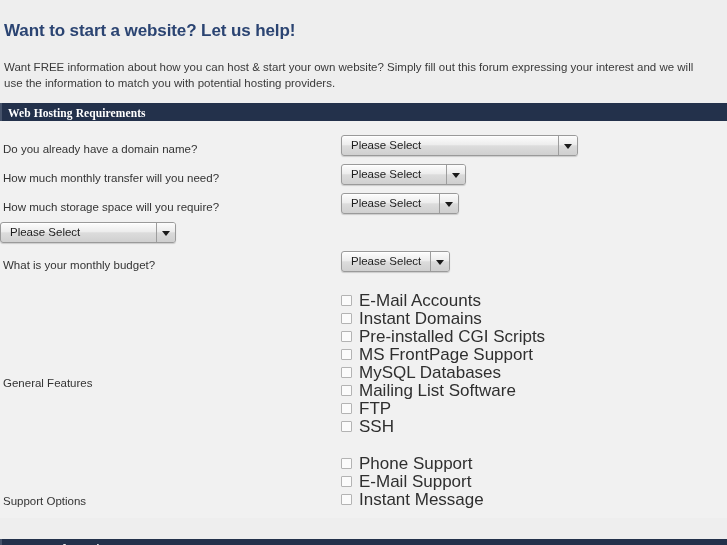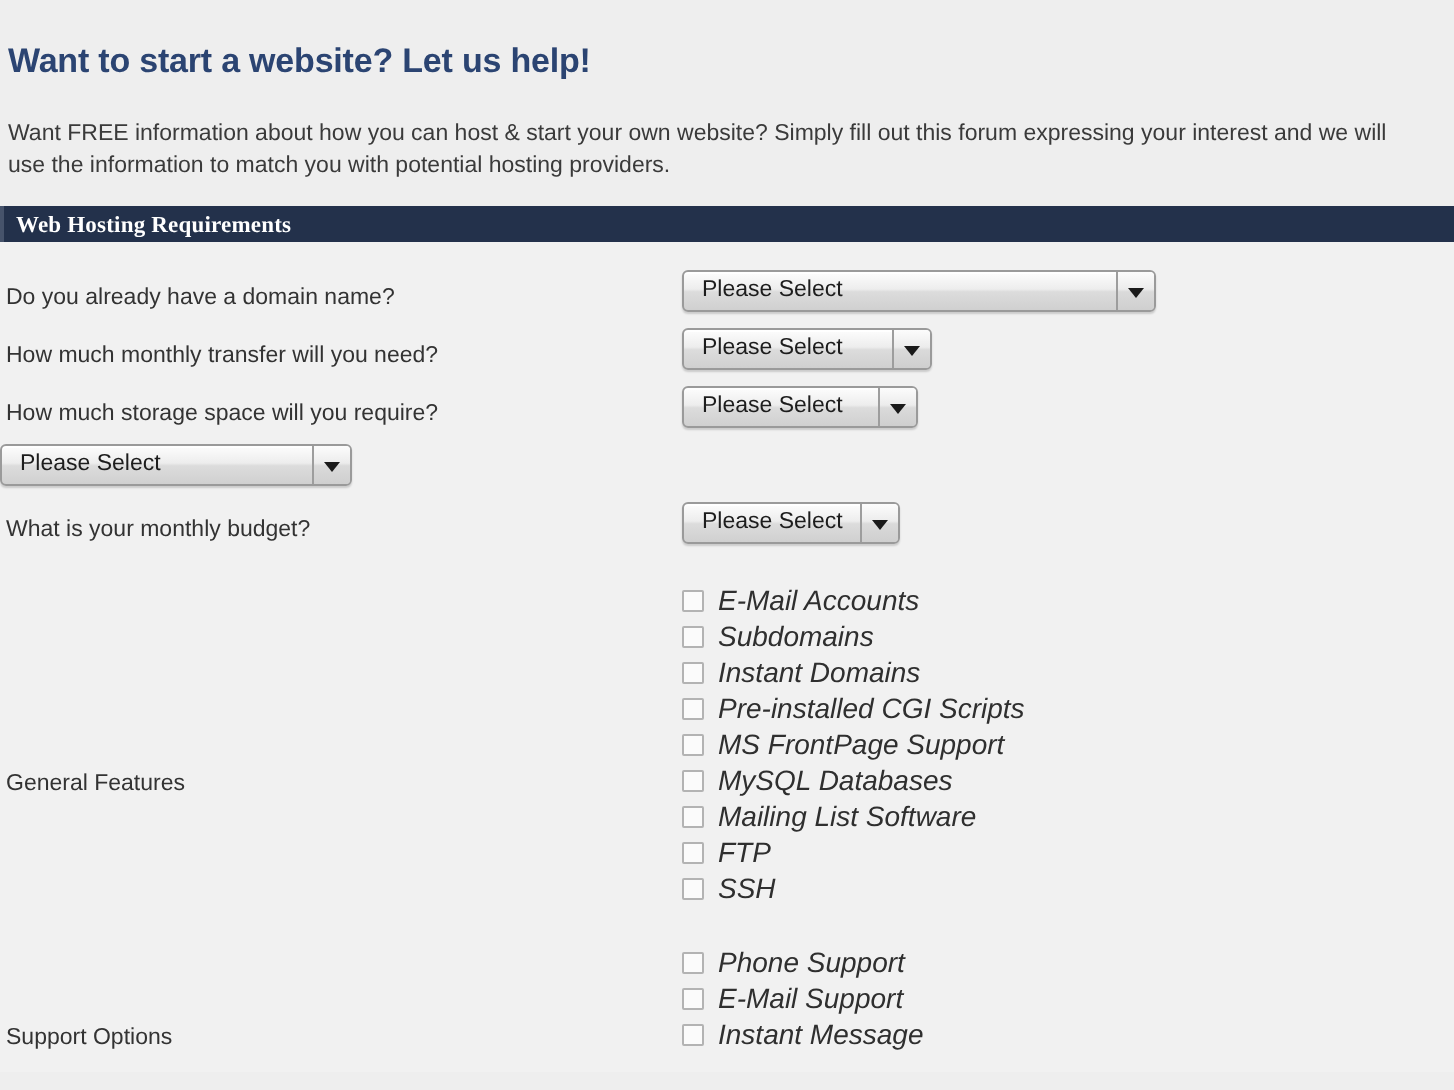--- a/index.html
+++ b/index.html
@@ -153,25 +153,24 @@
     width: 11px;
     height: 11px;
     flex: 0 0 11px;
     border: 1px solid #b3b3b3;
     background: #fbfbfb;
     box-sizing: border-box;
     margin-right: 7px;
     border-radius: 1px;
   }
   .cb-label {
-    font-size: 14px;
+    font-size: 17px;
     color: #2f2f2f;
     line-height: 13px;
     white-space: nowrap;
-    font-style: italic;
   }
 
   .group-gap { height: 20px; }
   .section-gap {
     height: 21px;
     background: #eeeeee;
   }
   .body-pad-top { height: 6px; }
   .body-pad-bottom { height: 10px; }
 </style>
@@ -243,24 +242,20 @@
 
     <div class="cb-row">
       <div class="row-label">General Features</div>
       <div class="cb-list">
         <label class="cb-item">
           <span class="cb-box"></span>
           <span class="cb-label">E-Mail Accounts</span>
         </label>
         <label class="cb-item">
           <span class="cb-box"></span>
-          <span class="cb-label">Subdomains</span>
-        </label>
-        <label class="cb-item">
-          <span class="cb-box"></span>
           <span class="cb-label">Instant Domains</span>
         </label>
         <label class="cb-item">
           <span class="cb-box"></span>
           <span class="cb-label">Pre-installed CGI Scripts</span>
         </label>
         <label class="cb-item">
           <span class="cb-box"></span>
           <span class="cb-label">MS FrontPage Support</span>
         </label>

